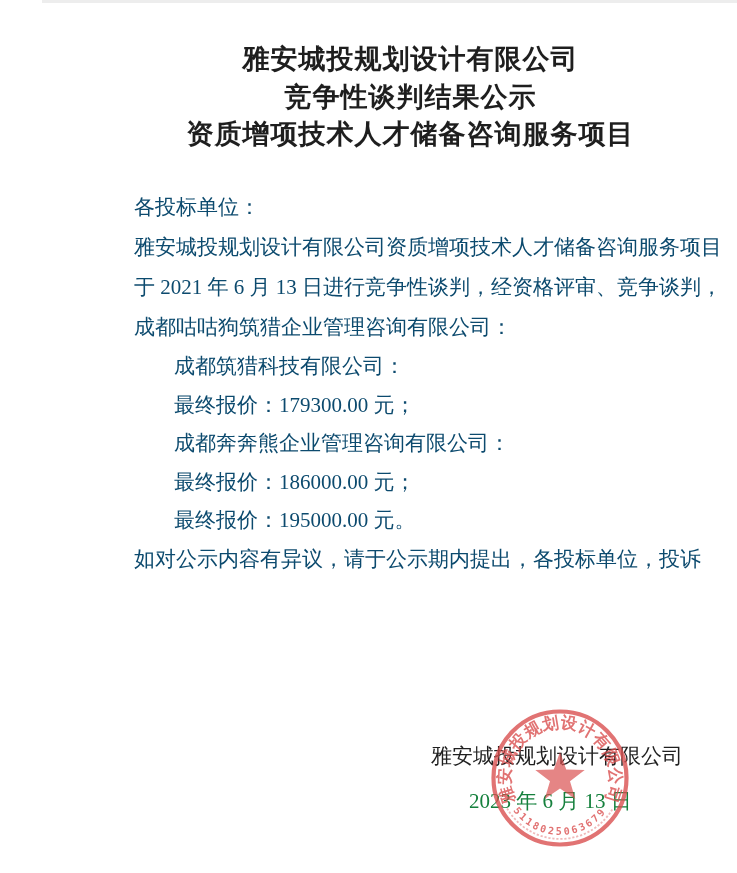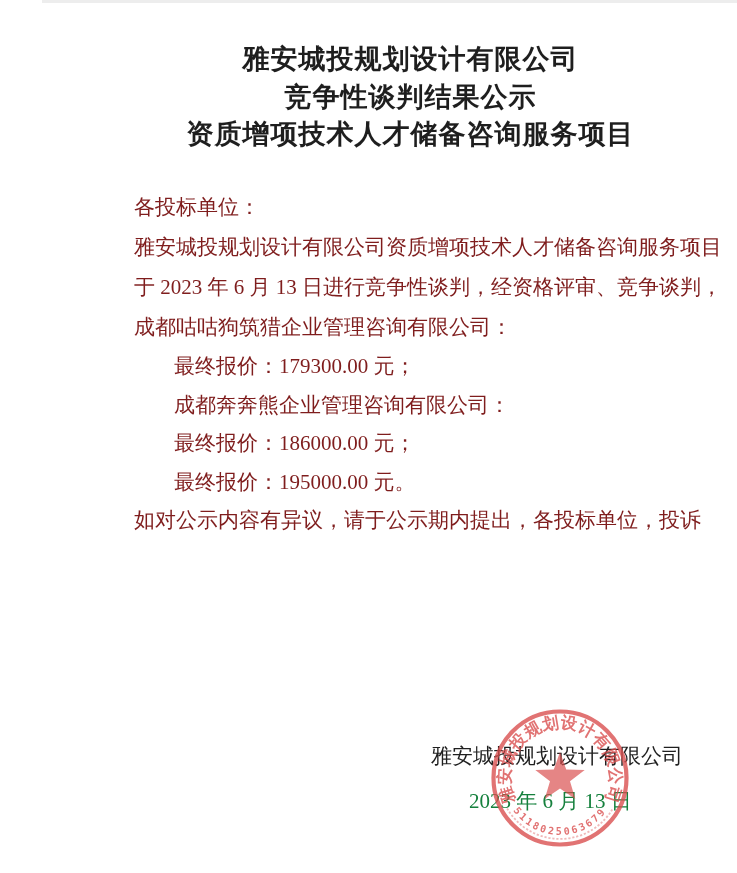--- a/index.html
+++ b/index.html
@@ -19,21 +19,21 @@
     position:absolute; top:41px; left:0; width:100%;
     text-align:center;
     font-size:27px; font-weight:600;
     line-height:37.5px; letter-spacing:1px;
     color:#1e1e1e;
   }
 
   .body-text {
     position:absolute; top:187px; left:92px; width:580px;
     font-size:21px; line-height:40px;
-    color:#7f1d1d;
+    color:#0c4a6e;
   }
   .line { white-space:nowrap; }
   .line.indent { padding-left:40px; }
   .line.tight { line-height:38.5px; }
   .line.closing { line-height:39.3px; }
   .line.closing-first { text-indent:30px; }
 
   .sig-company { position:absolute; top:742px; left:389px; font-size:21px; z-index:2; color:#1f1f1f; white-space:nowrap; }
   .sig-date    { position:absolute; top:787px; left:427px; font-size:21px; z-index:2; color:#15803d; white-space:nowrap; }
 
@@ -55,23 +55,24 @@
 
   <div class="title">
     <div class="title-line">雅安城投规划设计有限公司</div>
     <div class="title-line">竞争性谈判结果公示</div>
     <div class="title-line">资质增项技术人才储备咨询服务项目</div>
   </div>
 
   <div class="body-text">
     <div class="line">各投标单位：</div>
     <div class="line">雅安城投规划设计有限公司资质增项技术人才储备咨询服务项目</div>
-    <div class="line">于 2023 年 6 月 13 日进行竞争性谈判，经资格评审、竞争谈判，</div>
+    <div class="line">于 2021 年 6 月 13 日进行竞争性谈判，经资格评审、竞争谈判，</div>
     <div class="line">成都咕咕狗筑猎企业管理咨询有限公司：</div>
 
+    <div class="line indent tight">成都筑猎科技有限公司：</div>
     <div class="line indent tight">最终报价：179300.00 元；</div>
     <div class="line indent tight">成都奔奔熊企业管理咨询有限公司：</div>
     <div class="line indent tight">最终报价：186000.00 元；</div>
     <div class="line indent tight">最终报价：195000.00 元。</div>
 
     <div class="line closing">如对公示内容有异议，请于公示期内提出，各投标单位，投诉</div>
   </div>
 
   <div class="sig-company">雅安城投规划设计有限公司</div>
   <div class="sig-date">2023 年 6 月 13 日</div>

